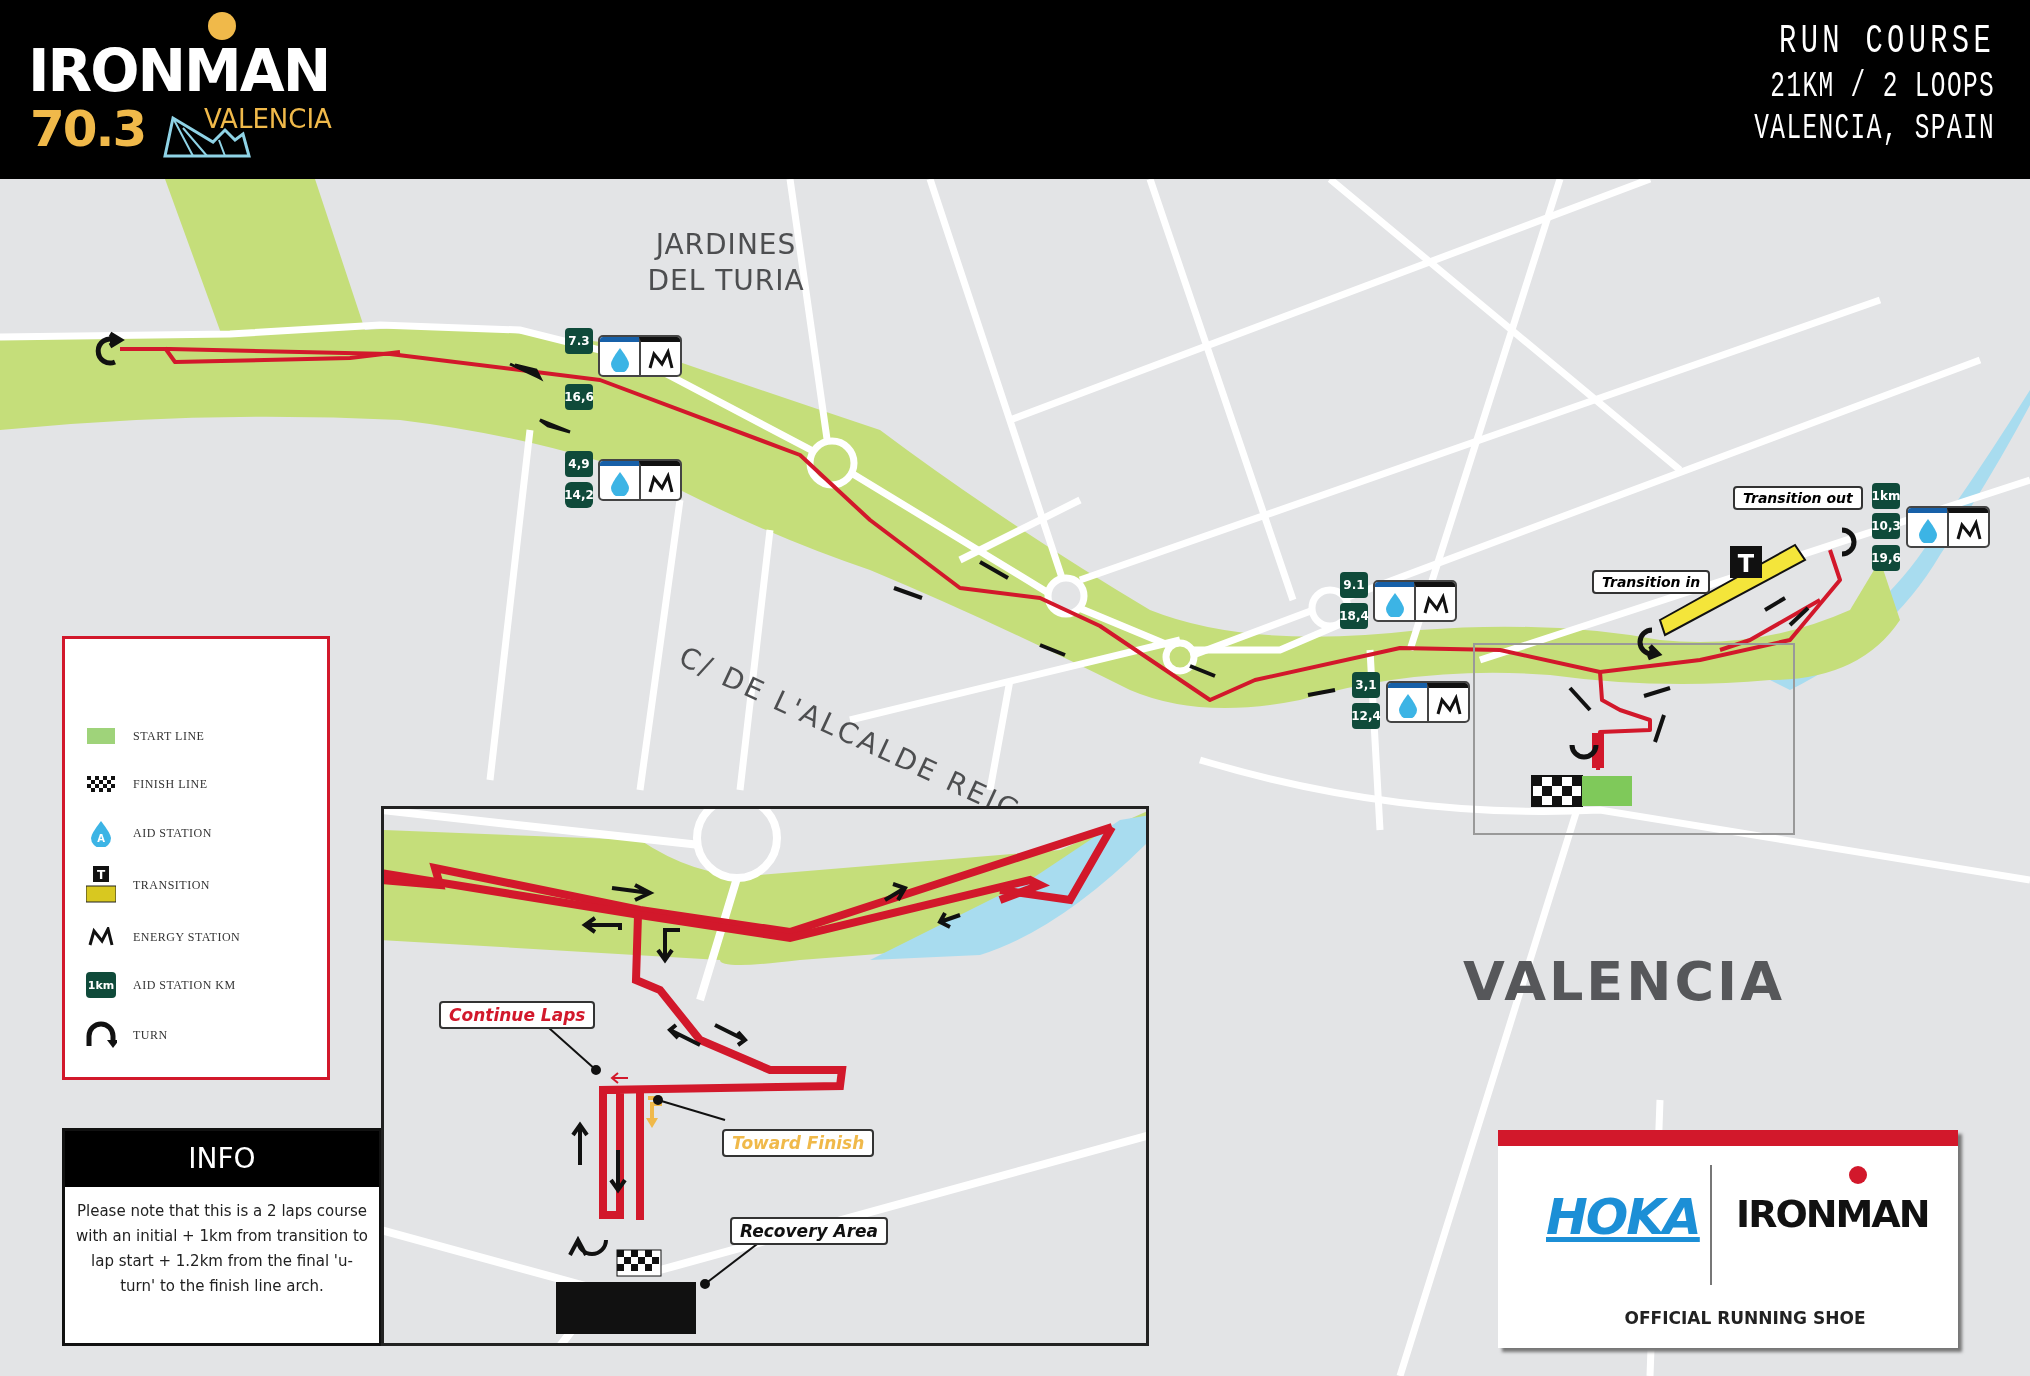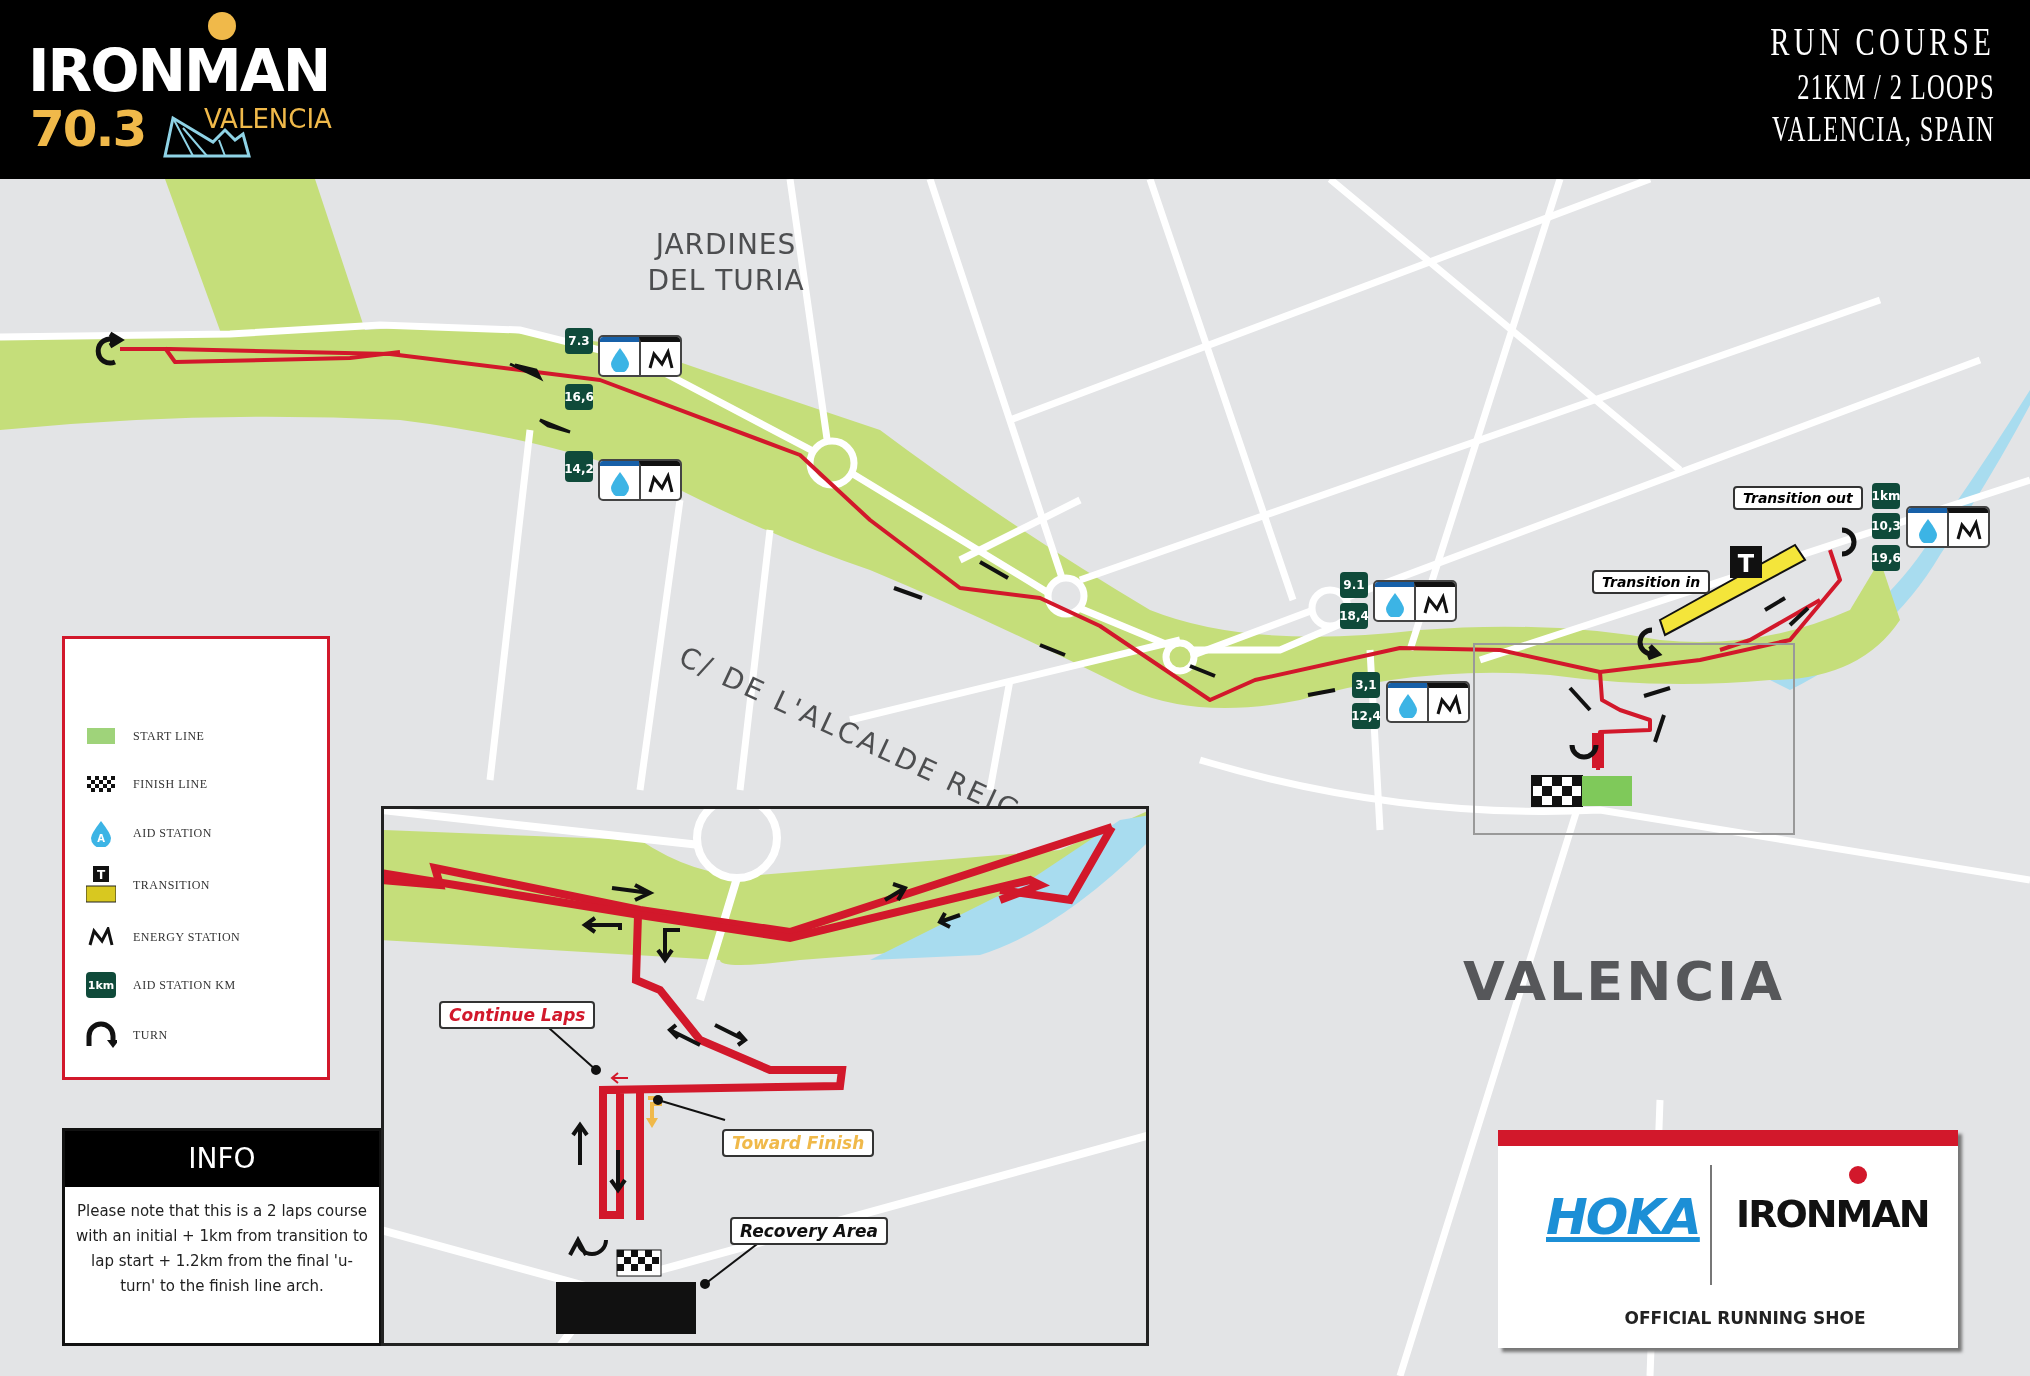--- a/index.html
+++ b/index.html
@@ -4,21 +4,21 @@
 <style>
   html,body{margin:0;padding:0;}
   body{width:2030px;height:1376px;position:relative;overflow:hidden;background:#e3e4e6;font-family:"DejaVu Sans",sans-serif;}
   .header{position:absolute;left:0;top:0;width:2030px;height:179px;background:#000;}
   .logo{position:absolute;left:28px;top:12px;width:330px;height:150px;}
   .logo-iron{position:absolute;left:0;top:30px;font-family:"DejaVu Sans",sans-serif;font-weight:bold;font-size:58px;letter-spacing:-2px;color:#fff;line-height:1;}
   .logo-dot{position:absolute;left:180px;top:0;width:28px;height:28px;border-radius:50%;background:#f0b94a;}
   .logo-703{position:absolute;left:2px;top:92px;font-family:"DejaVu Sans",sans-serif;font-weight:bold;font-size:50px;color:#f0b94a;letter-spacing:-2px;line-height:1;}
   .logo-val{position:absolute;left:176px;top:94px;font-family:"DejaVu Sans",sans-serif;font-size:26px;color:#f0b94a;letter-spacing:0px;line-height:1;}
   .logo-bldg{position:absolute;left:135px;top:100px;}
-  .title-block{position:absolute;right:35px;top:18px;text-align:right;color:#fff;font-family:Liberation Serif, serif;}
+  .title-block{position:absolute;right:35px;top:18px;text-align:right;color:#fff;font-family:Liberation Mono, monospace;}
   .title-main{font-size:40px;letter-spacing:6px;transform:scaleX(0.72);transform-origin:right;line-height:48px;}
   .title-sub{font-size:36px;letter-spacing:2px;transform:scaleX(0.68);transform-origin:right;line-height:42px;}
   svg.map{position:absolute;left:0;top:179px;}
   .lbl-jardines{position:absolute;left:646px;top:227px;width:160px;text-align:center;color:#4d4e50;font-size:28px;line-height:36px;letter-spacing:1px;}
   .lbl-street{position:absolute;left:688px;top:640px;color:#4d4e50;font-size:28px;letter-spacing:3px;transform:rotate(25deg);transform-origin:left top;white-space:nowrap;}
   .lbl-valencia{position:absolute;left:1463px;top:950px;color:#56575a;font-size:54px;letter-spacing:3px;font-weight:bold;}
   .legend{position:absolute;left:62px;top:636px;width:268px;height:444px;background:#fff;border:3px solid #d2182b;box-sizing:border-box;}
   .legend-head{background:#d2182b;color:#fff;text-align:center;font-size:28px;height:56px;line-height:56px;}
   .legend-item{position:absolute;left:20px;display:flex;align-items:center;height:40px;}
   .legend-icon{width:32px;height:32px;display:flex;align-items:center;justify-content:center;margin-right:16px;}
@@ -156,21 +156,21 @@
       </div>
     <div class="half b">
         <svg width="26" height="22">
           <path d="M2 20 L6 6 L14 16 L20 4 L24 20" fill="none" stroke="#111" stroke-width="3"></path>
         </svg>
       </div>
   </div>
 </div>
 <div>
   <div class="km" style="left:565px;top:451px;">4,9</div>
-  <div class="km" style="left:565px;top:456px;">14,2</div>
+  <div class="km" style="left:565px;top:482px;border-radius:6px;">14,2</div>
   <div class="station" style="left:598px;top:459px;">
     <div class="half">
         <svg width="22" height="26">
           <path d="M11 2 Q20 14 20 18 A9 9 0 0 1 2 18 Q2 14 11 2Z" fill="#3cb4e5"></path>
         </svg>
       </div>
     <div class="half b">
         <svg width="26" height="22">
           <path d="M2 20 L6 6 L14 16 L20 4 L24 20" fill="none" stroke="#111" stroke-width="3"></path>
         </svg>

